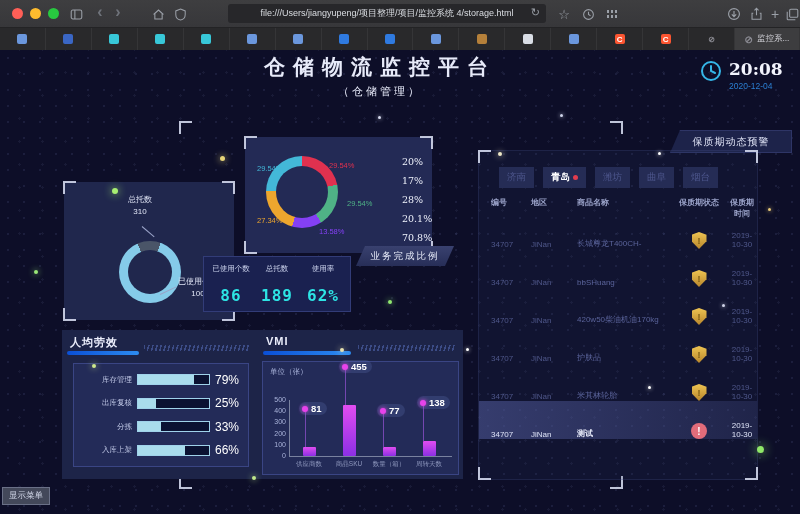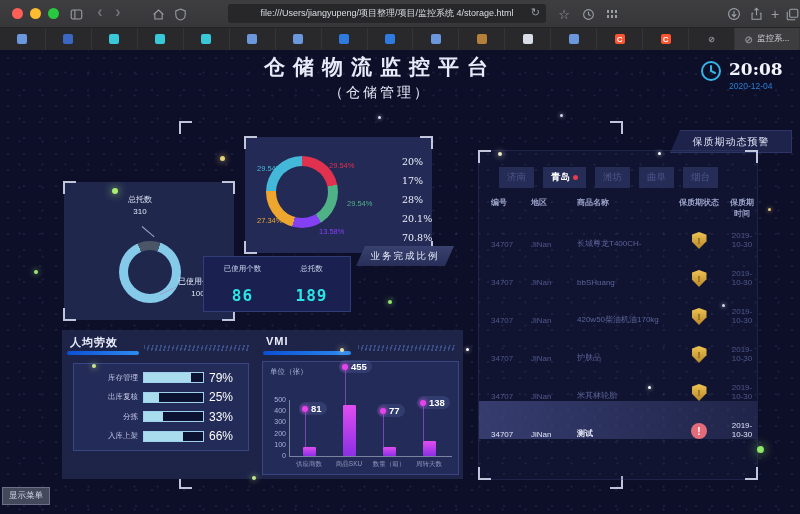--- a/index.html
+++ b/index.html
@@ -26,21 +26,21 @@
   .tab.active .fav{background:transparent;color:#8a8a92;font-size:10px;width:auto;}
   
   #dash{position:absolute;top:50px;left:0;width:800px;height:464px;background-color:#0d0e28;
     background-image:radial-gradient(rgba(110,120,180,.15) 1px,transparent 1.3px),
                      radial-gradient(rgba(140,150,210,.09) 1px,transparent 1.3px);
     background-size:16px 16px,23px 23px;background-position:0 0,8px 11px;overflow:hidden;}
   .ddot{position:absolute;border-radius:50%;}
   .title-wrap{position:absolute;left:190px;top:3px;width:380px;text-align:center;color:#e7eaf9;
     font-family:"DejaVu Serif",serif;}
   .title{font-size:21px;font-weight:bold;letter-spacing:8px;}
-  .subtitle{font-size:14px;letter-spacing:3px;margin-top:3px;}
+  .subtitle{font-size:11px;letter-spacing:3px;margin-top:3px;}
   .clockw{position:absolute;left:700px;top:10px;display:flex;gap:7px;}
   .clock-time{font-family:"DejaVu Serif",serif;font-size:17px;font-weight:bold;color:#f2f4fc;line-height:1.1;}
   .clock-date{font-size:8.5px;color:#2c7fd2;margin-top:2px;}
   
   .panel{position:absolute;}
   .crn{position:absolute;width:11px;height:11px;border:0 solid #dfe4f8;opacity:.85;}
   .crn.tl{left:-1px;top:-1px;border-left-width:2px;border-top-width:2px;}
   .crn.tr{right:-1px;top:-1px;border-right-width:2px;border-top-width:2px;}
   .crn.bl{left:-1px;bottom:-1px;border-left-width:2px;border-bottom-width:2px;}
   .crn.br{right:-1px;bottom:-1px;border-right-width:2px;border-bottom-width:2px;}
@@ -105,22 +105,22 @@
   #panel-labor{left:62px;top:280px;width:197px;height:149px;}
   #panel-vmi{left:258px;top:280px;width:205px;height:149px;}
   .phead{position:absolute;left:8px;top:5px;color:#eaedfb;font-size:11px;font-weight:bold;letter-spacing:1px;}
   .punder{position:absolute;left:5px;top:21px;height:4px;background:linear-gradient(90deg,#0a4fd6,#2d8cf0);border-radius:2px;}
   #panel-labor .punder{width:72px;}
   #panel-vmi .punder{width:88px;}
   .phatch{position:absolute;top:15px;height:6px;background:repeating-linear-gradient(105deg,#3c4c86 0 1.5px,transparent 1.5px 4px);}
   #panel-labor .phatch{left:82px;width:106px;}
   #panel-vmi .phatch{left:100px;width:98px;}
   .inner{position:absolute;background:#232b58;border:1px solid #3a4584;box-sizing:border-box;}
-  #labor-inner{left:11px;top:33px;width:176px;height:88px;display:flex;flex-direction:column;
-    justify-content:space-around;padding:4px 18px;}
+  #labor-inner{left:11px;top:33px;width:176px;height:104px;display:flex;flex-direction:column;
+    justify-content:space-around;padding:4px 12px;}
   .brow{display:flex;align-items:center;gap:5px;}
   .blab{width:46px;text-align:right;font-size:7.5px;color:#c2cae8;}
   .btrack{flex:1;height:9px;border:1px solid #9fd2ea;background:#0b1232;}
   .bfill{height:100%;background:#a9dcec;}
   .bval{width:21px;text-align:right;font-size:12px;font-weight:normal;color:#fff;}
   #vmi-inner{left:4px;top:31px;width:197px;height:114px;}
   .vunit{position:absolute;left:7px;top:5px;font-size:7.5px;color:#a9b3da;}
   .axv{position:absolute;left:26px;top:38px;width:1px;height:57px;background:#79829f;}
   .axh{position:absolute;left:26px;top:94px;width:163px;height:1px;background:#79829f;}
   .ytick{position:absolute;left:0;width:23px;text-align:right;font-size:7px;color:#a9b3da;}
@@ -301,20 +301,24 @@
 
     <div id="stats">
       <div id="stats-items" style="display:flex;flex:1">
           <div class="stat">
             <div class="stat-l">已使用个数</div>
             <div class="stat-v">86</div>
           </div>
           <div class="stat">
             <div class="stat-l">总托数</div>
             <div class="stat-v">189</div>
+          </div>
+          <div class="stat">
+            <div class="stat-l">使用率</div>
+            <div class="stat-v">62%</div>
           </div>
         </div>
     </div>
 
     <div id="btn-business">业务完成比例</div>
 
     <div class="panel brk" id="panel-sorting">
       <div id="sorting-donut" style="background: conic-gradient(rgb(224, 49, 79) 0deg, rgb(224, 49, 79) 78deg, rgb(79, 178, 134) 78deg, rgb(79, 178, 134) 148deg, rgb(132, 64, 245) 148deg, rgb(132, 64, 245) 196deg, rgb(237, 166, 46) 196deg, rgb(237, 166, 46) 272deg, rgb(67, 184, 216) 272deg, rgb(67, 184, 216) 360deg);"></div>
       <div id="legend-pcts">
           <div class="lpct">20%</div>

